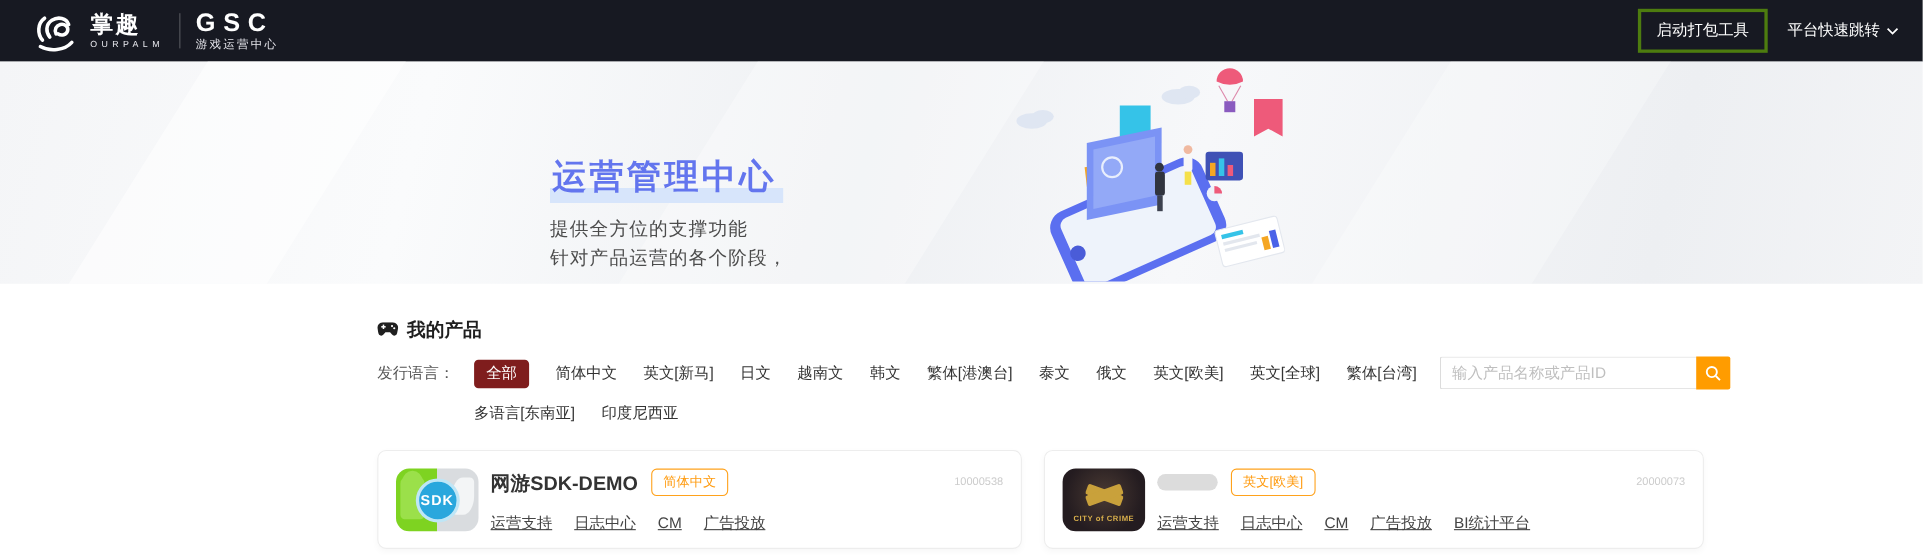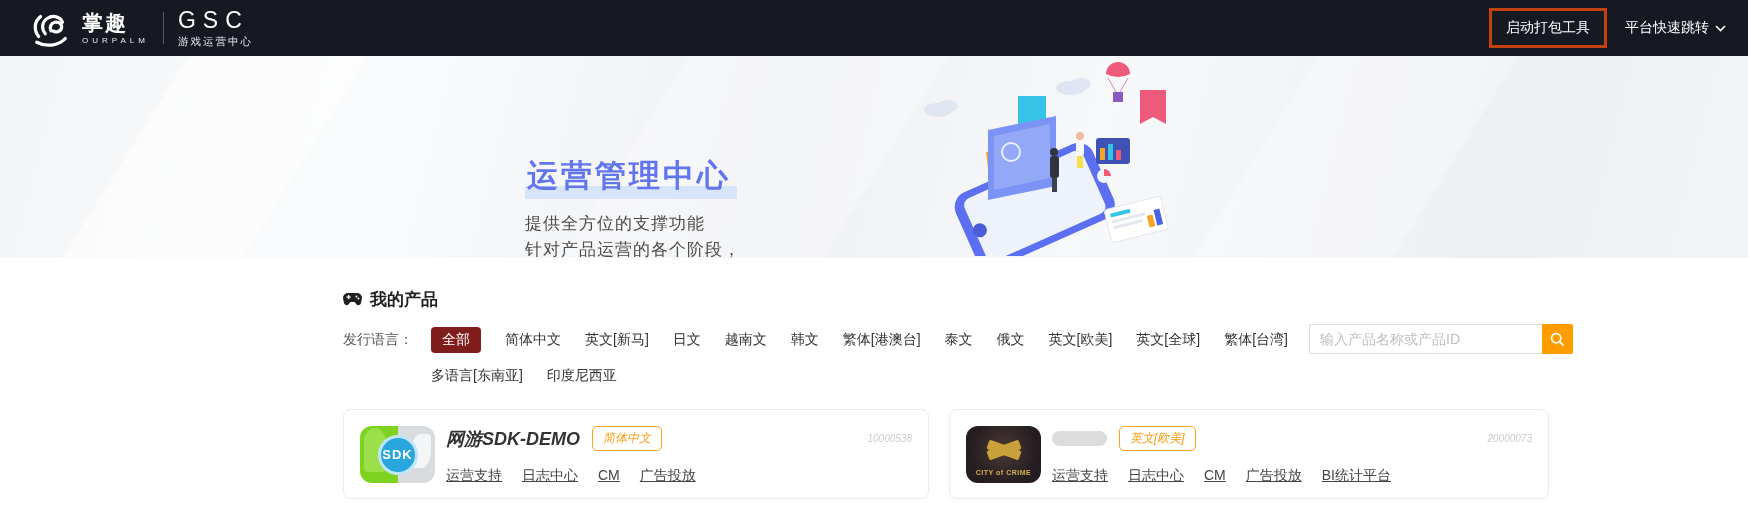--- a/index.html
+++ b/index.html
@@ -9,33 +9,33 @@
   
   .navbar { height:56px; background:#171922; display:flex; align-items:center;
     padding:0 22px 0 30px; color:#fff; position:relative; }
   .brand { display:flex; align-items:center; }
   .hand-icon { width:42px; height:40px; margin-right:10px; }
   .brand-cn { display:flex; flex-direction:column; line-height:1; margin-right:14px; }
   .brand-cn .zh { font-size:21px; font-weight:bold; letter-spacing:2px; }
   .brand-cn .en { font-size:8px; letter-spacing:4px; margin-top:4px; color:#e8e8ee; }
   .brand-div { width:1px; height:32px; background:rgba(255,255,255,.28); margin:0 14px 0 0; }
   .brand-gsc { display:flex; flex-direction:column; line-height:1; }
-  .brand-gsc .gsc { font-size:23px; font-weight:normal; letter-spacing:7px; }
+  .brand-gsc .gsc { font-size:23px; font-weight:bold; letter-spacing:7px; }
   .brand-gsc .sub { font-size:10.5px; letter-spacing:2px; margin-top:4px; color:#e8e8ee; }
   .nav-right { margin-left:auto; display:flex; align-items:center; font-size:14px; }
-  .launch-box { border:3px solid #c2410c; padding:8px 14px; margin-right:18px; cursor:pointer; }
+  .launch-box { border:3px solid #4d7c0f; padding:8px 14px; margin-right:18px; cursor:pointer; }
   .platform-jump { display:flex; align-items:center; cursor:pointer; }
   .platform-jump svg { margin-left:6px; }
 
   
   .hero { position:relative; height:202px; overflow:hidden;
     background:linear-gradient(104deg,#f4f5f7 0%,#fafbfc 22%,#eef0f3 45%,#f7f8fa 62%,#edeff2 86%,#f3f4f6 100%); }
   .hero-stripe { position:absolute; top:-40px; height:300px; background:rgba(255,255,255,.55);
     transform:skewX(-32deg); }
-  .hero-text { position:absolute; left:500px; top:99px;margin-left:25px; }
+  .hero-text { position:absolute; left:500px; top:84px; }
   .hero-title { font-size:31px; font-weight:600; color:#6375ee; letter-spacing:3px;
     display:inline-block; background:linear-gradient(to bottom, transparent 68%, #d7e5fb 68%, #d7e5fb 96%, transparent 96%); padding:0 6px 4px 2px; }
   .hero-sub { margin-top:10px; font-size:17px; color:#4c4c4c; line-height:26px; letter-spacing:1px; }
 
   
   .content { padding-top:30px; }
   .container { margin-left:343px; width:1230px; position:relative; }
   .section-head { display:flex; align-items:center; }
   .section-title { display:flex; align-items:center; font-size:17px; font-weight:bold; color:#1f1f1f; }
   .section-title svg { margin-right:8px; }
@@ -79,21 +79,21 @@
     justify-content:center; letter-spacing:1px; }
   .crime-icon { background:radial-gradient(circle at 50% 42%,#4a3a33 0%,#241c20 70%); }
   .crime-guns { position:absolute; left:50%; top:42%; width:34px; height:10px; background:#c9a13b;
     transform:translate(-50%,-50%) rotate(20deg); border-radius:2px;
     box-shadow:0 0 0 0 #c9a13b; }
   .crime-guns:after { content:""; position:absolute; inset:0; background:#c9a13b;
     transform:rotate(-40deg); border-radius:2px; }
   .crime-title { position:absolute; left:0; right:0; bottom:7px; text-align:center;
     color:#d9b04c; font-size:7px; font-weight:bold; letter-spacing:.5px; }
   .card-body { flex:1; min-width:0; }
-  .card-top { display:flex; align-items:center;font-style:italic; }
+  .card-top { display:flex; align-items:center; }
   .card-name { font-size:18px; font-weight:bold; color:#333; margin-right:12px; }
   .redacted { width:55px; height:15px; border-radius:8px; background:#dcdcdc; margin-right:12px; }
   .card-tag { font-size:12px; color:#ff9b0f; border:1px solid #ffa21c; border-radius:5px;
     padding:3px 10px; white-space:nowrap; }
   .card-id { margin-left:auto; font-size:10px; color:#ccc; }
   .card-links { margin-top:16px; display:flex; }
   .card-link { font-size:14px; color:#444; text-decoration:underline; margin-right:20px;
     cursor:pointer; white-space:nowrap; }
 
   

